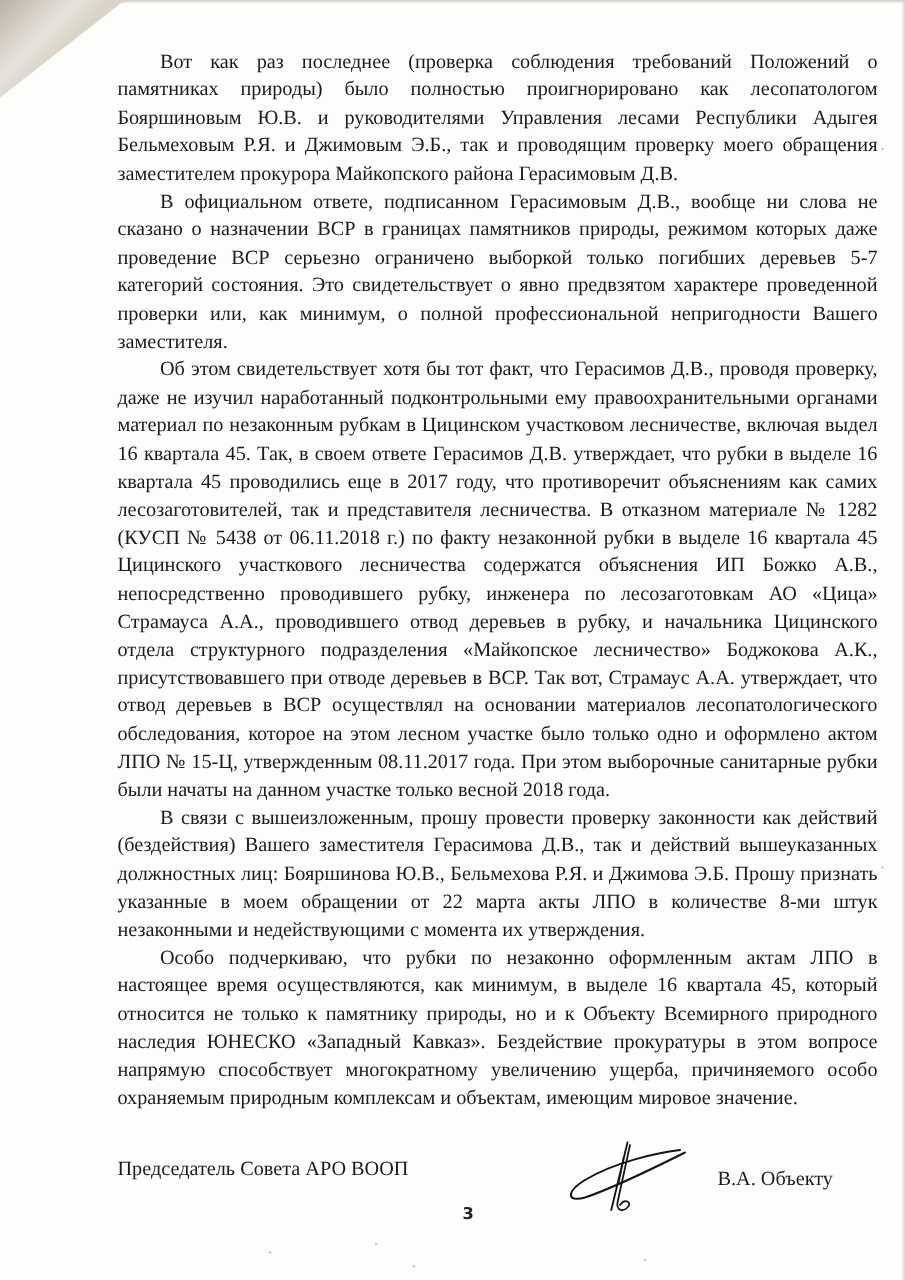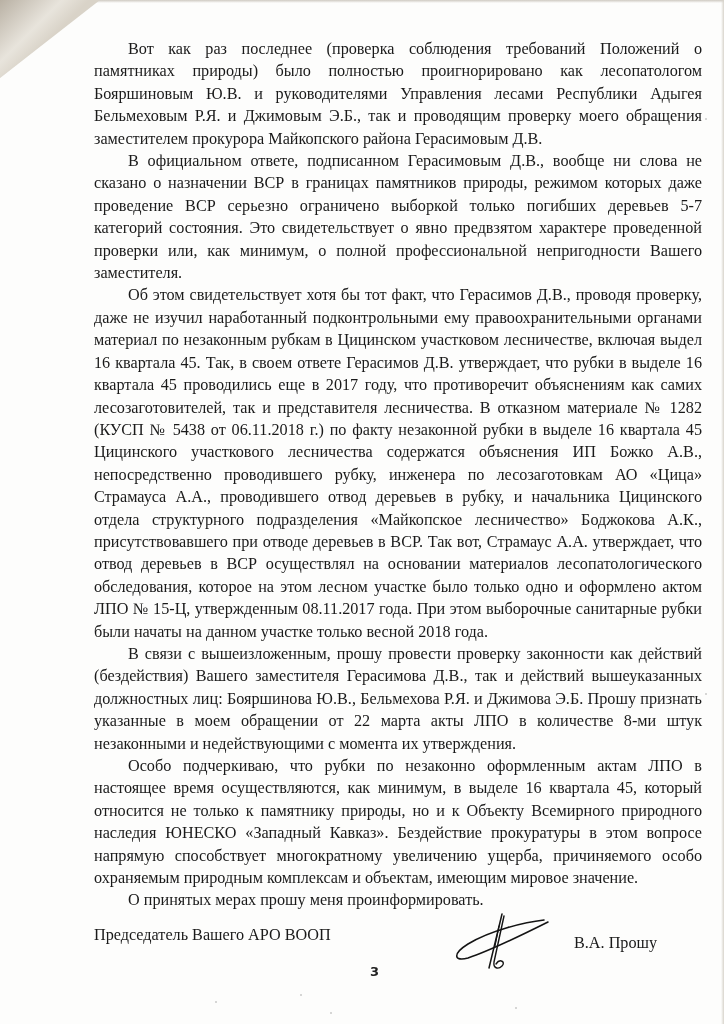--- a/index.html
+++ b/index.html
@@ -114,32 +114,31 @@
   <div class="right-edge"></div>
   <div class="corner-fold"></div>
   <div class="corner-shade"></div>
 
   <div class="body-text">
     <p class="para">Вот как раз последнее (проверка соблюдения требований Положений о памятниках природы) было полностью проигнорировано как лесопатологом Бояршиновым Ю.В. и руководителями Управления лесами Республики Адыгея Бельмеховым Р.Я. и Джимовым Э.Б., так и проводящим проверку моего обращения заместителем прокурора Майкопского района Герасимовым Д.В.</p>
     <p class="para">В официальном ответе, подписанном Герасимовым Д.В., вообще ни слова не сказано о назначении ВСР в границах памятников природы, режимом которых даже проведение ВСР серьезно ограничено выборкой только погибших деревьев 5-7 категорий состояния. Это свидетельствует о явно предвзятом характере проведенной проверки или, как минимум, о полной профессиональной непригодности Вашего заместителя.</p>
     <p class="para">Об этом свидетельствует хотя бы тот факт, что Герасимов Д.В., проводя проверку, даже не изучил наработанный подконтрольными ему правоохранительными органами материал по незаконным рубкам в Цицинском участковом лесничестве, включая выдел 16 квартала 45. Так, в своем ответе Герасимов Д.В. утверждает, что рубки в выделе 16 квартала 45 проводились еще в 2017 году, что противоречит объяснениям как самих лесозаготовителей, так и представителя лесничества. В отказном материале № 1282 (КУСП № 5438 от 06.11.2018 г.) по факту незаконной рубки в выделе 16 квартала 45 Цицинского участкового лесничества содержатся объяснения ИП Божко А.В., непосредственно проводившего рубку, инженера по лесозаготовкам АО «Цица» Страмауса А.А., проводившего отвод деревьев в рубку, и начальника Цицинского отдела структурного подразделения «Майкопское лесничество» Боджокова А.К., присутствовавшего при отводе деревьев в ВСР. Так вот, Страмаус А.А. утверждает, что отвод деревьев в ВСР осуществлял на основании материалов лесопатологического обследования, которое на этом лесном участке было только одно и оформлено актом ЛПО № 15-Ц, утвержденным 08.11.2017 года. При этом выборочные санитарные рубки были начаты на данном участке только весной 2018 года.</p>
     <p class="para gap-before">В связи с вышеизложенным, прошу провести проверку законности как действий (бездействия) Вашего заместителя Герасимова Д.В., так и действий вышеуказанных должностных лиц: Бояршинова Ю.В., Бельмехова Р.Я. и Джимова Э.Б. Прошу признать указанные в моем обращении от 22 марта акты ЛПО в количестве 8-ми штук незаконными и недействующими с момента их утверждения.</p>
     <p class="para">Особо подчеркиваю, что рубки по незаконно оформленным актам ЛПО в настоящее время осуществляются, как минимум, в выделе 16 квартала 45, который относится не только к памятнику природы, но и к Объекту Всемирного природного наследия ЮНЕСКО «Западный Кавказ». Бездействие прокуратуры в этом вопросе напрямую способствует многократному увеличению ущерба, причиняемого особо охраняемым природным комплексам и объектам, имеющим мировое значение.</p>
-    <p class="para">О принятых мерах прошу меня проинформировать.</p>
   </div>
 
   <div class="signature-block">
-    <span class="sig-title">Председатель Вашего АРО ВООП</span>
+    <span class="sig-title">Председатель Совета АРО ВООП</span>
     <svg class="sig-mark" viewBox="0 0 130 90">
       <path d="M98 20 C 80 22, 45 30, 22 44 C 6 54, 8 62, 22 58 C 40 52, 70 38, 102 22" fill="none" stroke="#141414" stroke-width="1.6" stroke-linecap="round"></path>
       <path d="M56 14 L 43 68" fill="none" stroke="#141414" stroke-width="1.5" stroke-linecap="round"></path>
       <path d="M58 16 L 48 62 C 47 68, 52 70, 56 66 C 60 62, 54 58, 50 64" fill="none" stroke="#141414" stroke-width="1.4" stroke-linecap="round"></path>
       <path d="M53 26 L 49 46" fill="none" stroke="#141414" stroke-width="1.2" stroke-linecap="round"></path>
     </svg>
-    <span class="sig-name">В.А. Прошу</span>
+    <span class="sig-name">В.А. Объекту</span>
   </div>
 
   <div class="page-number">3</div>
 
   <div class="speck" style="left:215px; top:1001px;"></div>
   <div class="speck" style="left:300px; top:994px;"></div>
   <div class="speck" style="left:330px; top:1012px;"></div>
   <div class="speck" style="left:515px; top:1007px;"></div>
   <div class="speck" style="left:705px; top:118px;"></div>
   <div class="speck" style="left:705px; top:693px;"></div>

